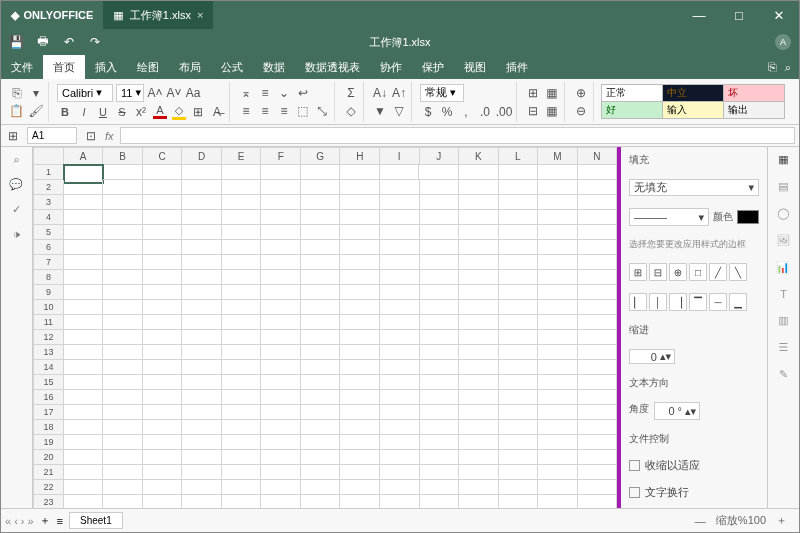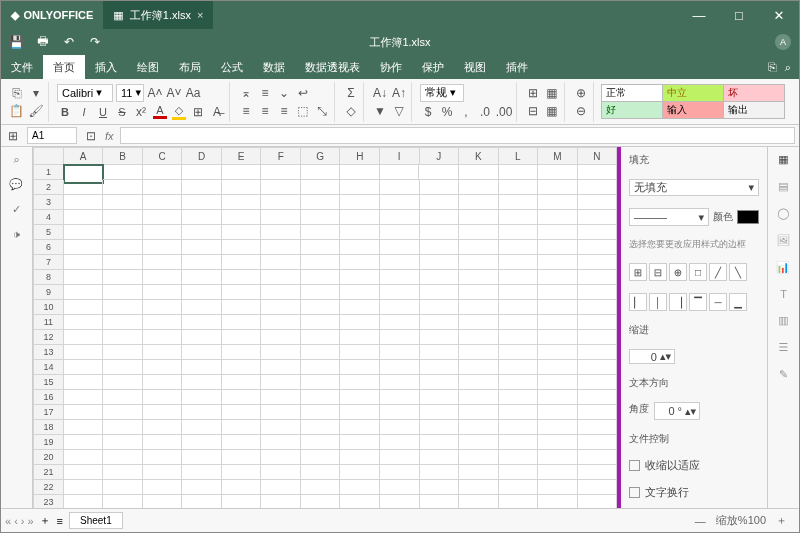--- a/index.html
+++ b/index.html
@@ -18,22 +18,22 @@
 .menubar .mtab.active{background:#fff;color:#333}
 .menubar .right{margin-left:auto;display:flex;gap:8px;padding:0 8px;align-items:center}
 .ribbon{height:46px;background:#f7f7f7;border-bottom:1px solid #cbcbcb;display:flex;align-items:center;padding:0 4px;gap:4px}
 .rgrp{display:flex;flex-direction:column;gap:2px;padding:0 4px;border-right:1px solid #ddd;height:40px;justify-content:center}
 .rrow{display:flex;gap:3px;align-items:center}
 .ico{width:16px;height:16px;display:flex;align-items:center;justify-content:center;color:#555;font-size:12px}
 .sel{border:1px solid #ccc;background:#fff;height:18px;display:flex;align-items:center;padding:0 4px;font-size:10px;gap:3px}
 .sel.font{width:56px}.sel.size{width:28px}
 .styles{display:flex;gap:15px}
 .stybox{width:62px;height:18px;border:1px solid #bbb;display:flex;align-items:center;padding:0 4px;font-size:10px;margin-left:-1px}
-.sty-n{background:#fff}.sty-zl{background:#bef264;color:#9c6500}.sty-h{background:#ffc7ce;color:#9c0006}
-.sty-hao{background:#c6efce;color:#006100}.sty-sr{background:#fca5a5}.sty-sc{background:#f2f2f2}
+.sty-n{background:#fff}.sty-zl{background:#0f172a;color:#9c6500}.sty-h{background:#ffc7ce;color:#9c0006}
+.sty-hao{background:#c6efce;color:#006100}.sty-sr{background:#fef9c3}.sty-sc{background:#f2f2f2}
 .arrow{width:14px;display:flex;align-items:center;justify-content:center;color:#888;font-size:9px}
 .addr{height:22px;background:#f7f7f7;border-bottom:1px solid #cbcbcb;display:flex;align-items:center;gap:6px;padding:0 4px}
 .namebox{width:50px;border:1px solid #ccc;background:#fff;height:17px;padding:0 4px;font-size:10px;display:flex;align-items:center}
 .fx{font-style:italic;color:#777;font-size:11px}
 .work{flex:1;display:flex;overflow:hidden}
 .lside{width:32px;background:#f7f7f7;border-right:1px solid #cbcbcb;display:flex;flex-direction:column;align-items:center;padding-top:6px;gap:12px;color:#777}
 .grid{flex:1;overflow:hidden;position:relative;background:#fff}
 .ghead{display:flex;height:18px}
 .corner{width:32px;border:1px solid #d4d4d4;background:#f3f3f3}
 .colh{width:41px;border:1px solid #d4d4d4;border-left:none;background:#f3f3f3;display:flex;align-items:center;justify-content:center;font-size:10px;color:#555}

